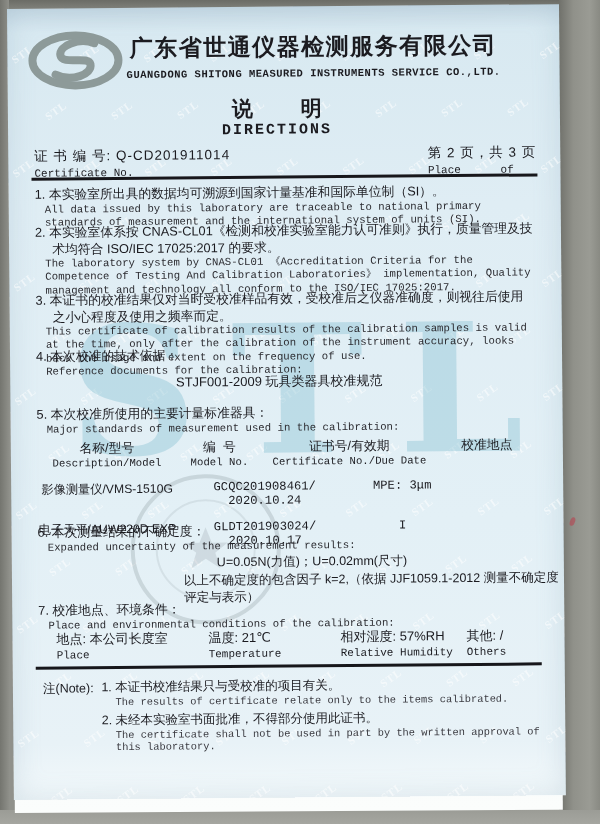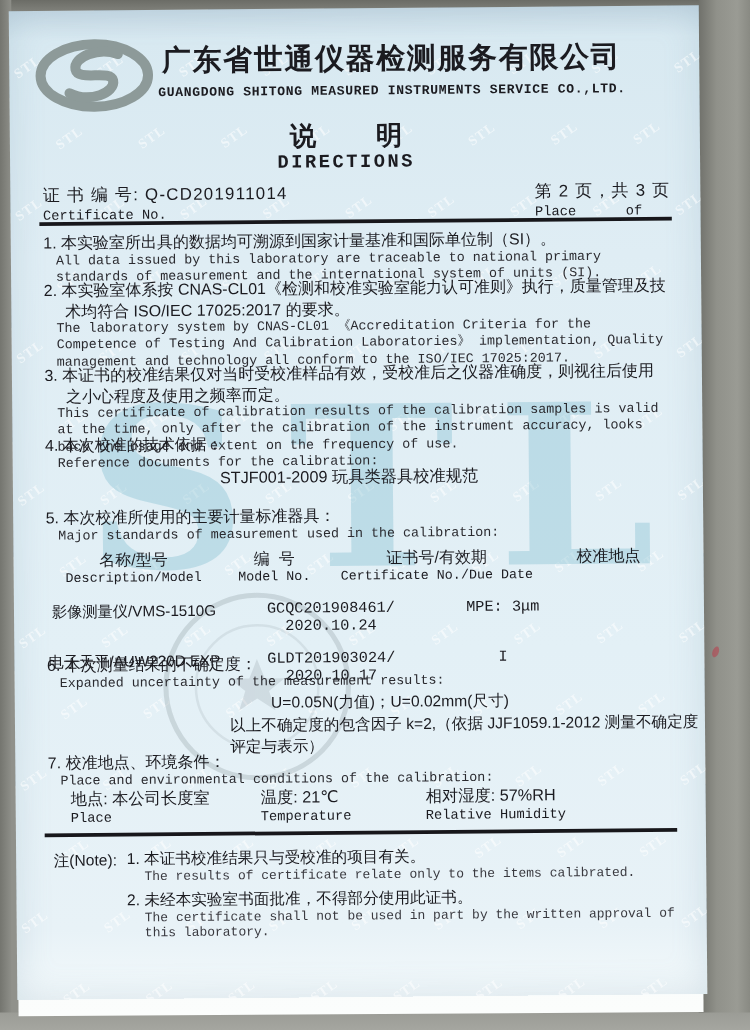--- a/index.html
+++ b/index.html
@@ -331,20 +331,24 @@
         <div class="en mono">Place</div>
       </div>
       <div class="env-col env-1">
         <div class="cn">温度: 21℃</div>
         <div class="en mono">Temperature</div>
       </div>
       <div class="env-col env-2">
         <div class="cn">相对湿度: 57%RH</div>
         <div class="en mono">Relative Humidity</div>
       </div>
+      <div class="env-col env-3">
+        <div class="cn">其他: /</div>
+        <div class="en mono">Others</div>
+      </div>
     </div>
     <div class="abs rule rule2"></div>
 
     <div class="abs notes">
       <div class="note-label">注(Note):</div>
       <div>
         <div class="note-item">
           <div class="cn">1. 本证书校准结果只与受校准的项目有关。</div>
           <div class="en">The results of certificate relate only to the items calibrated.</div>
         </div>

